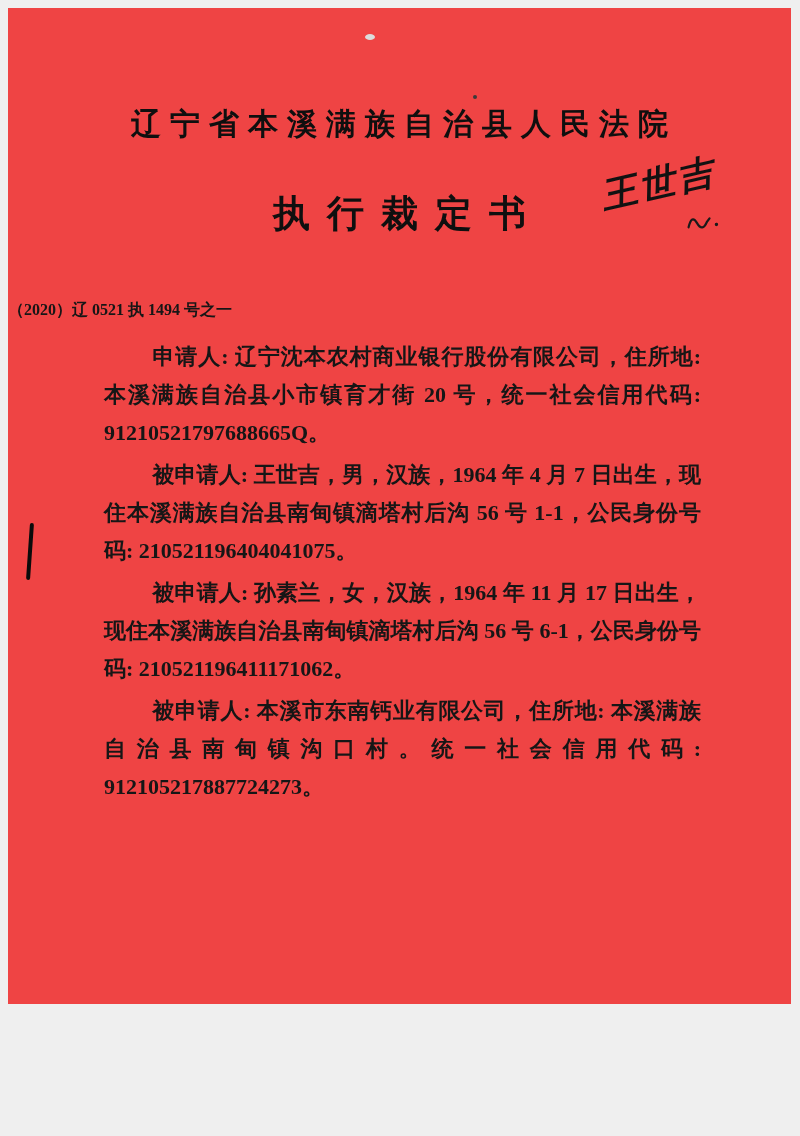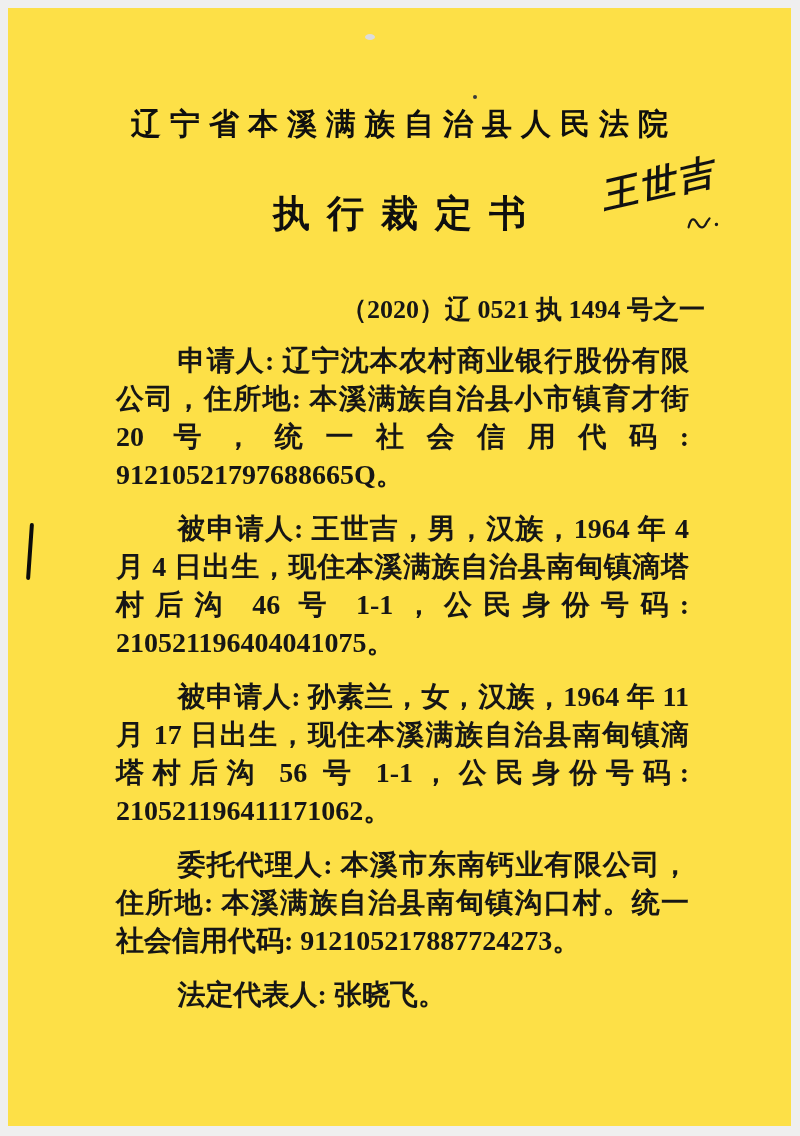--- a/index.html
+++ b/index.html
@@ -5,50 +5,49 @@
   html, body { margin: 0; padding: 0; }
   body {
     width: 800px; height: 1136px;
     background: #efefef;
     position: relative; overflow: hidden;
     font-family: "Liberation Serif", "DejaVu Serif", serif;
     color: #1c1c1c;
   }
   .page {
     position: absolute; left: 8px; top: 8px;
-    width: 783px; height: 1118px;
-    background: #fde047;
+    width: 783px; height: 996px;
+    background: #ef4444;
   }
   .court-name {
     margin: 94px 0 0 0;
     text-align: center;
     font-size: 30px; font-weight: 700;
     letter-spacing: 9px; text-indent: 9px;
     line-height: 44px;
     color: #0f0f0f;
   }
   .doc-title {
     margin: 42px 0 0 0;
     text-align: center;
     font-size: 37px; font-weight: 700;
     letter-spacing: 17px; text-indent: 17px;
     line-height: 52px;
     color: #0f0f0f;
   }
   .case-number {
     margin: 54px 86px 0 0;
-    text-align: right;
-    font-size: 26px; line-height: 32px;
+    font-size: 16px; line-height: 32px;
     font-weight: 600;
     color: #161616;
   }
   .doc-body { margin: 12px 86px 0 92px; }
   .doc-body p {
-    margin: 16px;
-    font-size: 28px; line-height: 38px;
+    margin: 4px;
+    font-size: 22px; line-height: 38px;
     text-align: justify;
     text-indent: 2.2em;
     font-weight: 600;
     color: #161616;
   }
   .signature {
     position: absolute; left: 592px; top: 152px;
     transform: rotate(-13deg);
     font-size: 36px; font-weight: 700; font-style: italic;
     letter-spacing: 3px; white-space: nowrap;
@@ -81,24 +80,23 @@
 <div class="page">
 
   <h1 class="court-name">辽宁省本溪满族自治县人民法院</h1>
 
   <h2 class="doc-title">执行裁定书</h2>
 
   <div class="case-number">（2020）辽 0521 执 1494 号之一</div>
 
   <div class="doc-body">
     <p>申请人: 辽宁沈本农村商业银行股份有限公司，住所地: 本溪满族自治县小市镇育才街 20 号，统一社会信用代码: 91210521797688665Q。</p>
-    <p>被申请人: 王世吉，男，汉族，1964 年 4 月 4 日出生，现住本溪满族自治县南甸镇滴塔村后沟 46 号 1-1，公民身份号码: 210521196404041075。</p>
-    <p>被申请人: 孙素兰，女，汉族，1964 年 11 月 17 日出生，现住本溪满族自治县南甸镇滴塔村后沟 56 号 1-1，公民身份号码: 210521196411171062。</p>
-    <p>委托代理人: 本溪市东南钙业有限公司，住所地: 本溪满族自治县南甸镇沟口村。统一社会信用代码: 912105217887724273。</p>
-    <p>法定代表人: 张晓飞。</p>
+    <p>被申请人: 王世吉，男，汉族，1964 年 4 月 7 日出生，现住本溪满族自治县南甸镇滴塔村后沟 56 号 1-1，公民身份号码: 210521196404041075。</p>
+    <p>被申请人: 孙素兰，女，汉族，1964 年 11 月 17 日出生，现住本溪满族自治县南甸镇滴塔村后沟 56 号 6-1，公民身份号码: 210521196411171062。</p>
+    <p>被申请人: 本溪市东南钙业有限公司，住所地: 本溪满族自治县南甸镇沟口村。统一社会信用代码: 912105217887724273。</p>
   </div>
 
   <div class="signature">王世吉</div>
 
   <div class="squiggle">
     <svg width="42" height="28" viewBox="0 0 42 28">
       <path d="M4 19 Q9 6 13 16 T23 16 L26 13" stroke="#1a1a1a" stroke-width="2.2" fill="none" stroke-linecap="round"></path>
       <circle cx="32" cy="20" r="1.7" fill="#1a1a1a"></circle>
     </svg>
   </div>

